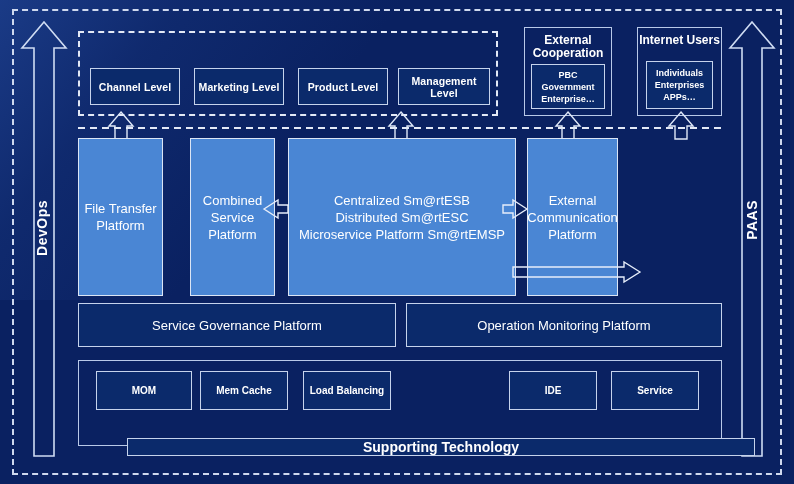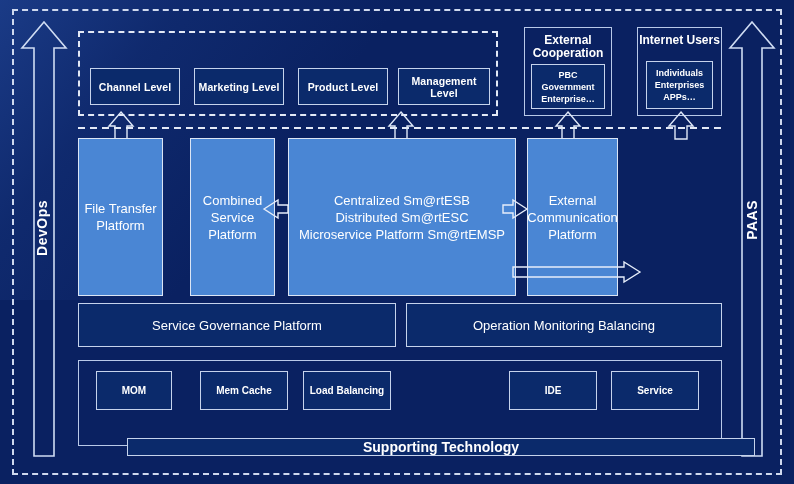--- a/index.html
+++ b/index.html
@@ -143,24 +143,24 @@
   <svg class="ov" viewBox="0 0 794 484">
 
     <polygon points="264,209 278,200 278,205 288,205 288,213 278,213 278,218" fill="none" stroke="#e6edfa" stroke-width="1.4"></polygon>
 
     <polygon points="527,209 513,200 513,205 503,205 503,213 513,213 513,218" fill="none" stroke="#e6edfa" stroke-width="1.4"></polygon>
 
     <polygon points="640,272 624,262 624,267 513,267 513,277 624,277 624,282" fill="none" stroke="#e6edfa" stroke-width="1.4"></polygon>
   </svg>
 
   <div class="wide-box" style="left:78px;top:303px;width:318px;height:44px;">Service Governance Platform</div>
-  <div class="wide-box" style="left:406px;top:303px;width:316px;height:44px;">Operation Monitoring Balancing</div>
+  <div class="wide-box" style="left:406px;top:303px;width:316px;height:44px;">Operation Monitoring Platform</div>
 
   <div class="container-box" style="left:78px;top:360px;width:644px;height:86px;"></div>
 
-  <div class="tech-box" style="left:96px;top:371px;width:76px;height:39px;">MOM</div>
+  <div class="tech-box" style="left:96px;top:371px;width:96px;height:39px;">MOM</div>
   <div class="tech-box" style="left:200px;top:371px;width:88px;height:39px;" style2="">Mem Cache</div>
   <div class="tech-box" style="left:303px;top:371px;width:88px;height:39px;">Load Balancing</div>
   <div class="tech-box" style="left:509px;top:371px;width:88px;height:39px;">IDE</div>
   <div class="tech-box" style="left:611px;top:371px;width:88px;height:39px;">Service</div>
 
   <div class="support-bar" style="left:94px;top:438px;width:628px;height:18px;margin-left:33px;">Supporting Technology</div>
 </div>
 
 </body></html>

